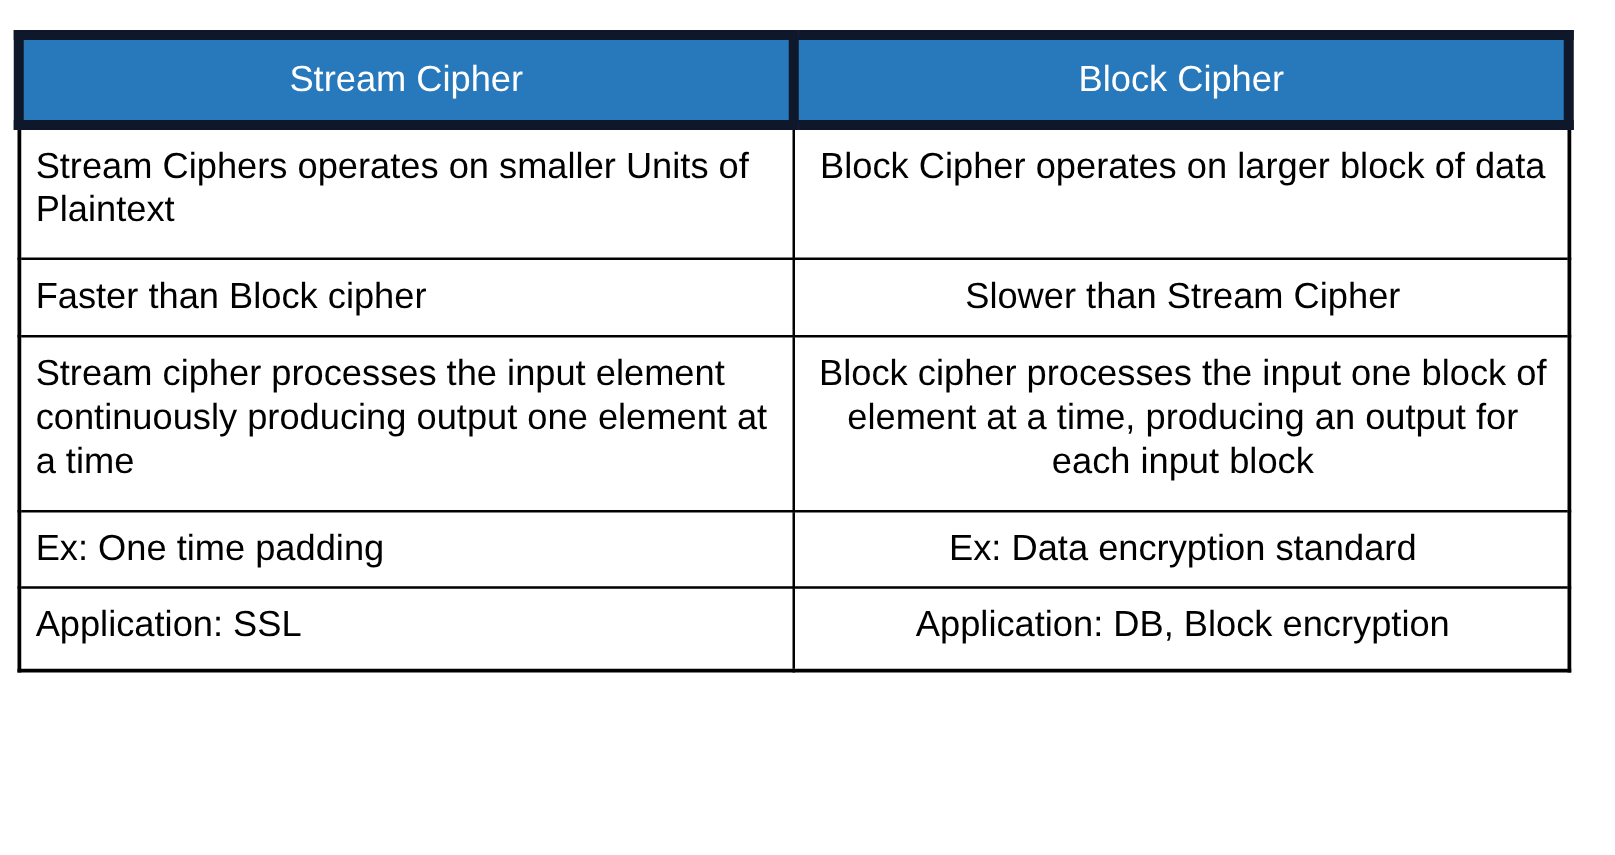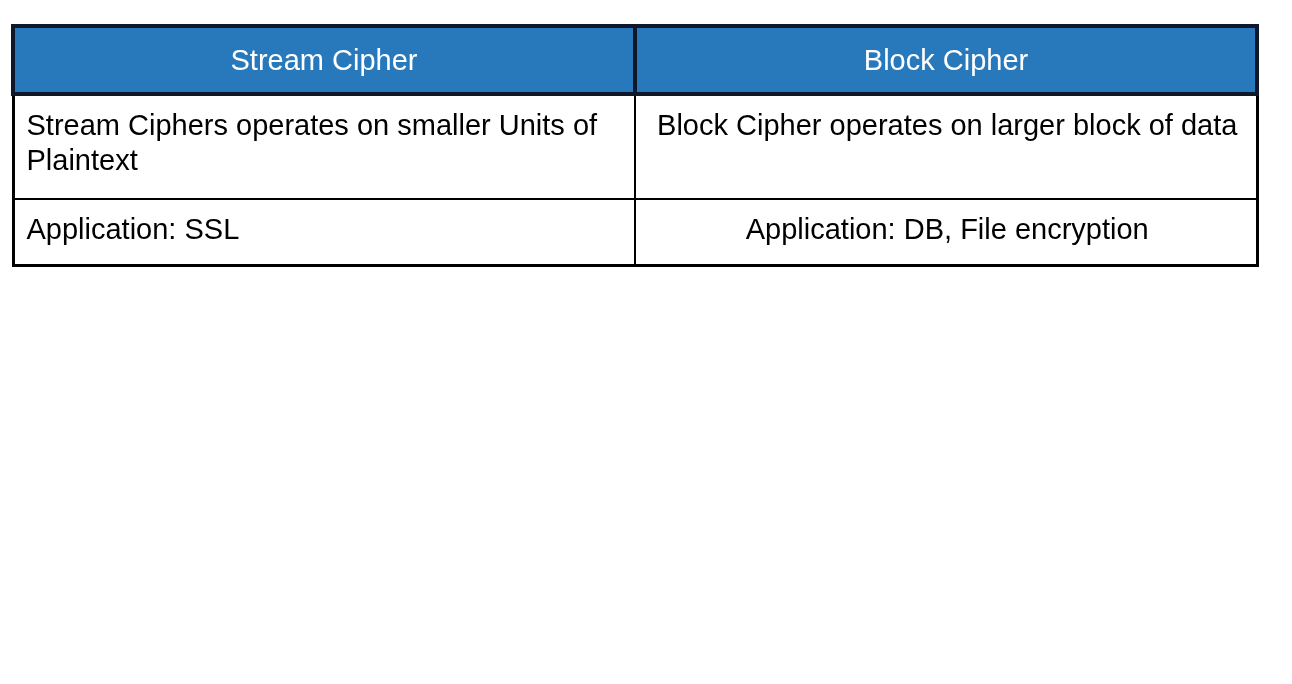--- a/index.html
+++ b/index.html
@@ -28,21 +28,21 @@
   }
   table.compare col { width: 50%; }
   table.compare th {
     background: #2879bc;
     color: #ffffff;
     font-size: 29px;
     font-weight: normal;
     text-align: center;
     vertical-align: middle;
     height: 64px;
-    border: 4px solid #0f172a;
+    border: 8px solid #0f172a;
     padding: 0;
   }
   table.compare td {
     border: 2px solid #000000;
     font-size: 29px;
     line-height: 35px;
     color: #000000;
     vertical-align: top;
     padding: 12px 12px 12px 12px;
   }
@@ -68,19 +68,31 @@
       <tr>
         <th>Stream Cipher</th>
         <th>Block Cipher</th>
       </tr>
     </thead>
     <tbody>
       <tr class="r1">
         <td>Stream Ciphers operates on smaller Units of Plaintext</td>
         <td class="right-col">Block Cipher operates on larger block of data</td>
       </tr>
+      <tr class="r2">
+        <td>Faster than Block cipher</td>
+        <td class="right-col">Slower than Stream Cipher</td>
+      </tr>
+      <tr class="r3">
+        <td>Stream cipher processes the input element continuously producing output one element at a time</td>
+        <td class="right-col">Block cipher processes the input one block of element at a time, producing an output for each input block</td>
+      </tr>
+      <tr class="r6">
+        <td>Ex: One time padding</td>
+        <td class="right-col">Ex: Data encryption standard</td>
+      </tr>
       <tr class="r7">
         <td>Application: SSL</td>
-        <td class="right-col">Application: DB, File encryption</td>
+        <td class="right-col">Application: DB, Block encryption</td>
       </tr>
     </tbody>
   </table>
 </div>
 
 </body></html>

